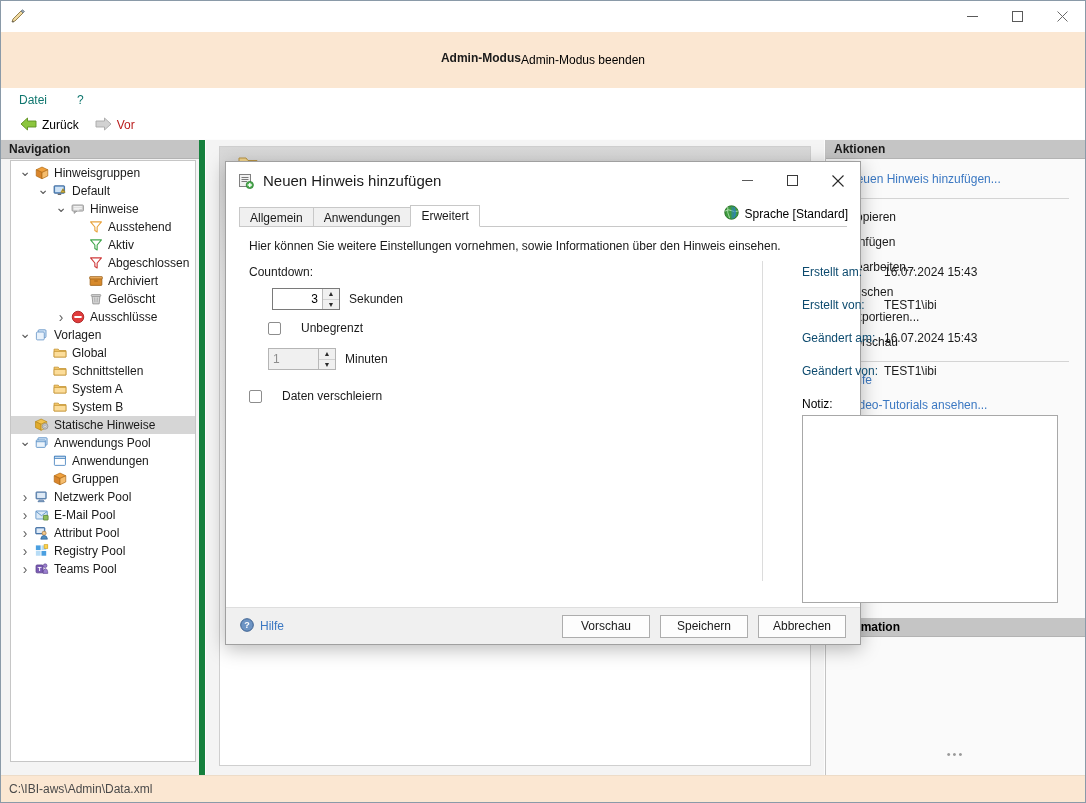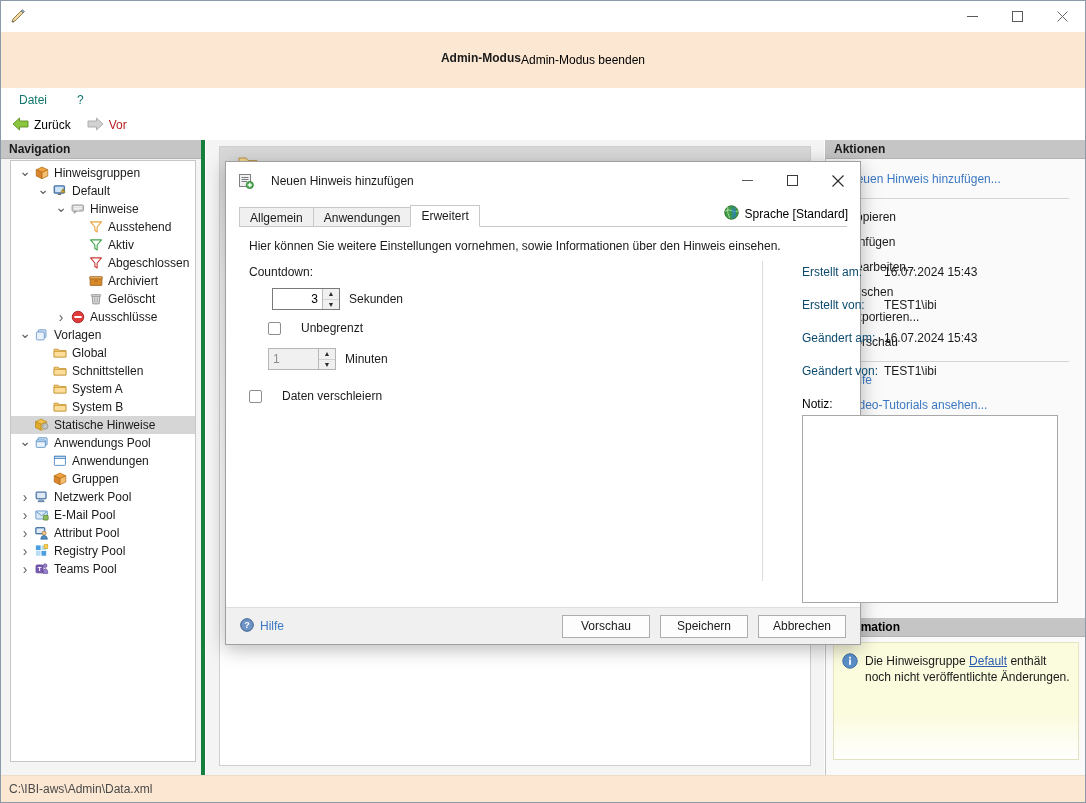--- a/index.html
+++ b/index.html
@@ -50,37 +50,37 @@
   
   .menubar {
     position:absolute; left:0; top:87px; width:1084px; height:23px;
     background:#fff; display:flex; align-items:center; padding-left:14px; gap:22px;
   }
   .menuitem { font-size:12px; color:#0f766e; cursor:default; padding:2px 4px; }
 
   
   .navbar {
     position:absolute; left:0; top:110px; width:1084px; height:28px;
-    background:#fff; display:flex; align-items:center; padding-left:8px; gap:10px;
+    background:#fff; display:flex; align-items:center; padding-left:16px; gap:10px;
   }
   .navbtn { display:flex; align-items:center; gap:5px; font-size:12px; cursor:default; padding:1px 3px;}
   .navbtn.disabled { color:#b91c1c; }
 
   
   .panel-header {
     height: 19px; background:#c5c5c5;
     display:flex; align-items:center; padding-left:8px;
     font-weight:bold; font-size:12px; color:#1a1a1a;
     border-bottom: 1px solid #b3b3b3;
   }
 
   #nav-panel {
     position:absolute; left:0; top:139px; width:204px; height:635px;
     background:#f4f4f4;
-    border-right:4px solid #15803d;
+    border-right:6px solid #15803d;
   }
   .tree {
     position:absolute; left:9px; top:20px; width:186px; height:602px;
     background:#fff; border:1px solid #c6c6c6; overflow:hidden;
     padding-top: 3px;
   }
   .tnode {
     display:flex; align-items:center; height:18px; font-size:12px;
     color:#1a1a1a; white-space:nowrap; cursor:default;
   }
@@ -147,21 +147,21 @@
   #dialog {
     position:absolute; left:224px; top:160px; width:636px; height:484px;
     background:#f0f0f0; border:1px solid #a0a0a0;
     box-shadow: 0 4px 18px rgba(0,0,0,0.28);
   }
   .dlg-title {
     height:37px; background:#fff; display:flex; align-items:center;
     padding-left:12px;
   }
   .dlg-title-ico { width:16px; height:16px; margin-right:9px; }
-  .dlg-title-text { font-size:12px; color:#1a1a1a;margin-left:8px; }
+  .dlg-title-text { font-size:15px; color:#1a1a1a; }
   .dlg-winbtns { margin-left:auto; display:flex; height:37px; }
   .dlg-winbtn { width:45px; height:37px; display:flex; align-items:center; justify-content:center; color:#4a4a4a; font-size:13px; }
 
   .dlg-body { position:absolute; left:0; top:37px; width:634px; height:408px; background:#fff; }
   .tabstrip {
     position:absolute; left:13px; top:6px; display:flex; align-items:flex-end; height:22px;
   }
   .tab {
     height:20px; padding:0 10px; font-size:12px; display:flex; align-items:center;
     background:#f0f0f0; border:1px solid #c8c8c8; border-bottom:none; color:#1a1a1a;
@@ -573,32 +573,20 @@
         <div class="act-item plain">Vorschau</div>
         <div class="act-sep"></div>
         <div class="act-item">Hilfe</div>
         <div class="act-item">Video-Tutorials ansehen...</div>
       </div>
 
     <div class="grip">•••</div>
 
     <div id="info-panel">
       <div class="info-header">Information</div>
-      <div class="info-body">
-        <span>
-          <svg width="16" height="16" viewBox="0 0 16 16">
-            <circle cx="8" cy="8" r="7.2" fill="#5b8fc9" stroke="#3a6ea5" stroke-width="1"></circle>
-            <rect x="7.1" y="6.4" width="1.8" height="5.4" fill="#fff"></rect>
-            <rect x="7.1" y="3.7" width="1.8" height="1.9" fill="#fff"></rect>
-          </svg>
-        </span>
-        <span class="info-text">
-          <span>Die Hinweisgruppe </span><a href="#">Default</a><span> enthält noch nicht veröffentlichte Änderungen.</span>
-        </span>
-      </div>
     </div>
   </div>
 
   <div class="statusbar">
     <span>C:\IBI-aws\Admin\Data.xml</span>
   </div>
 
   <div id="dialog">
 
     <div class="dlg-title">

